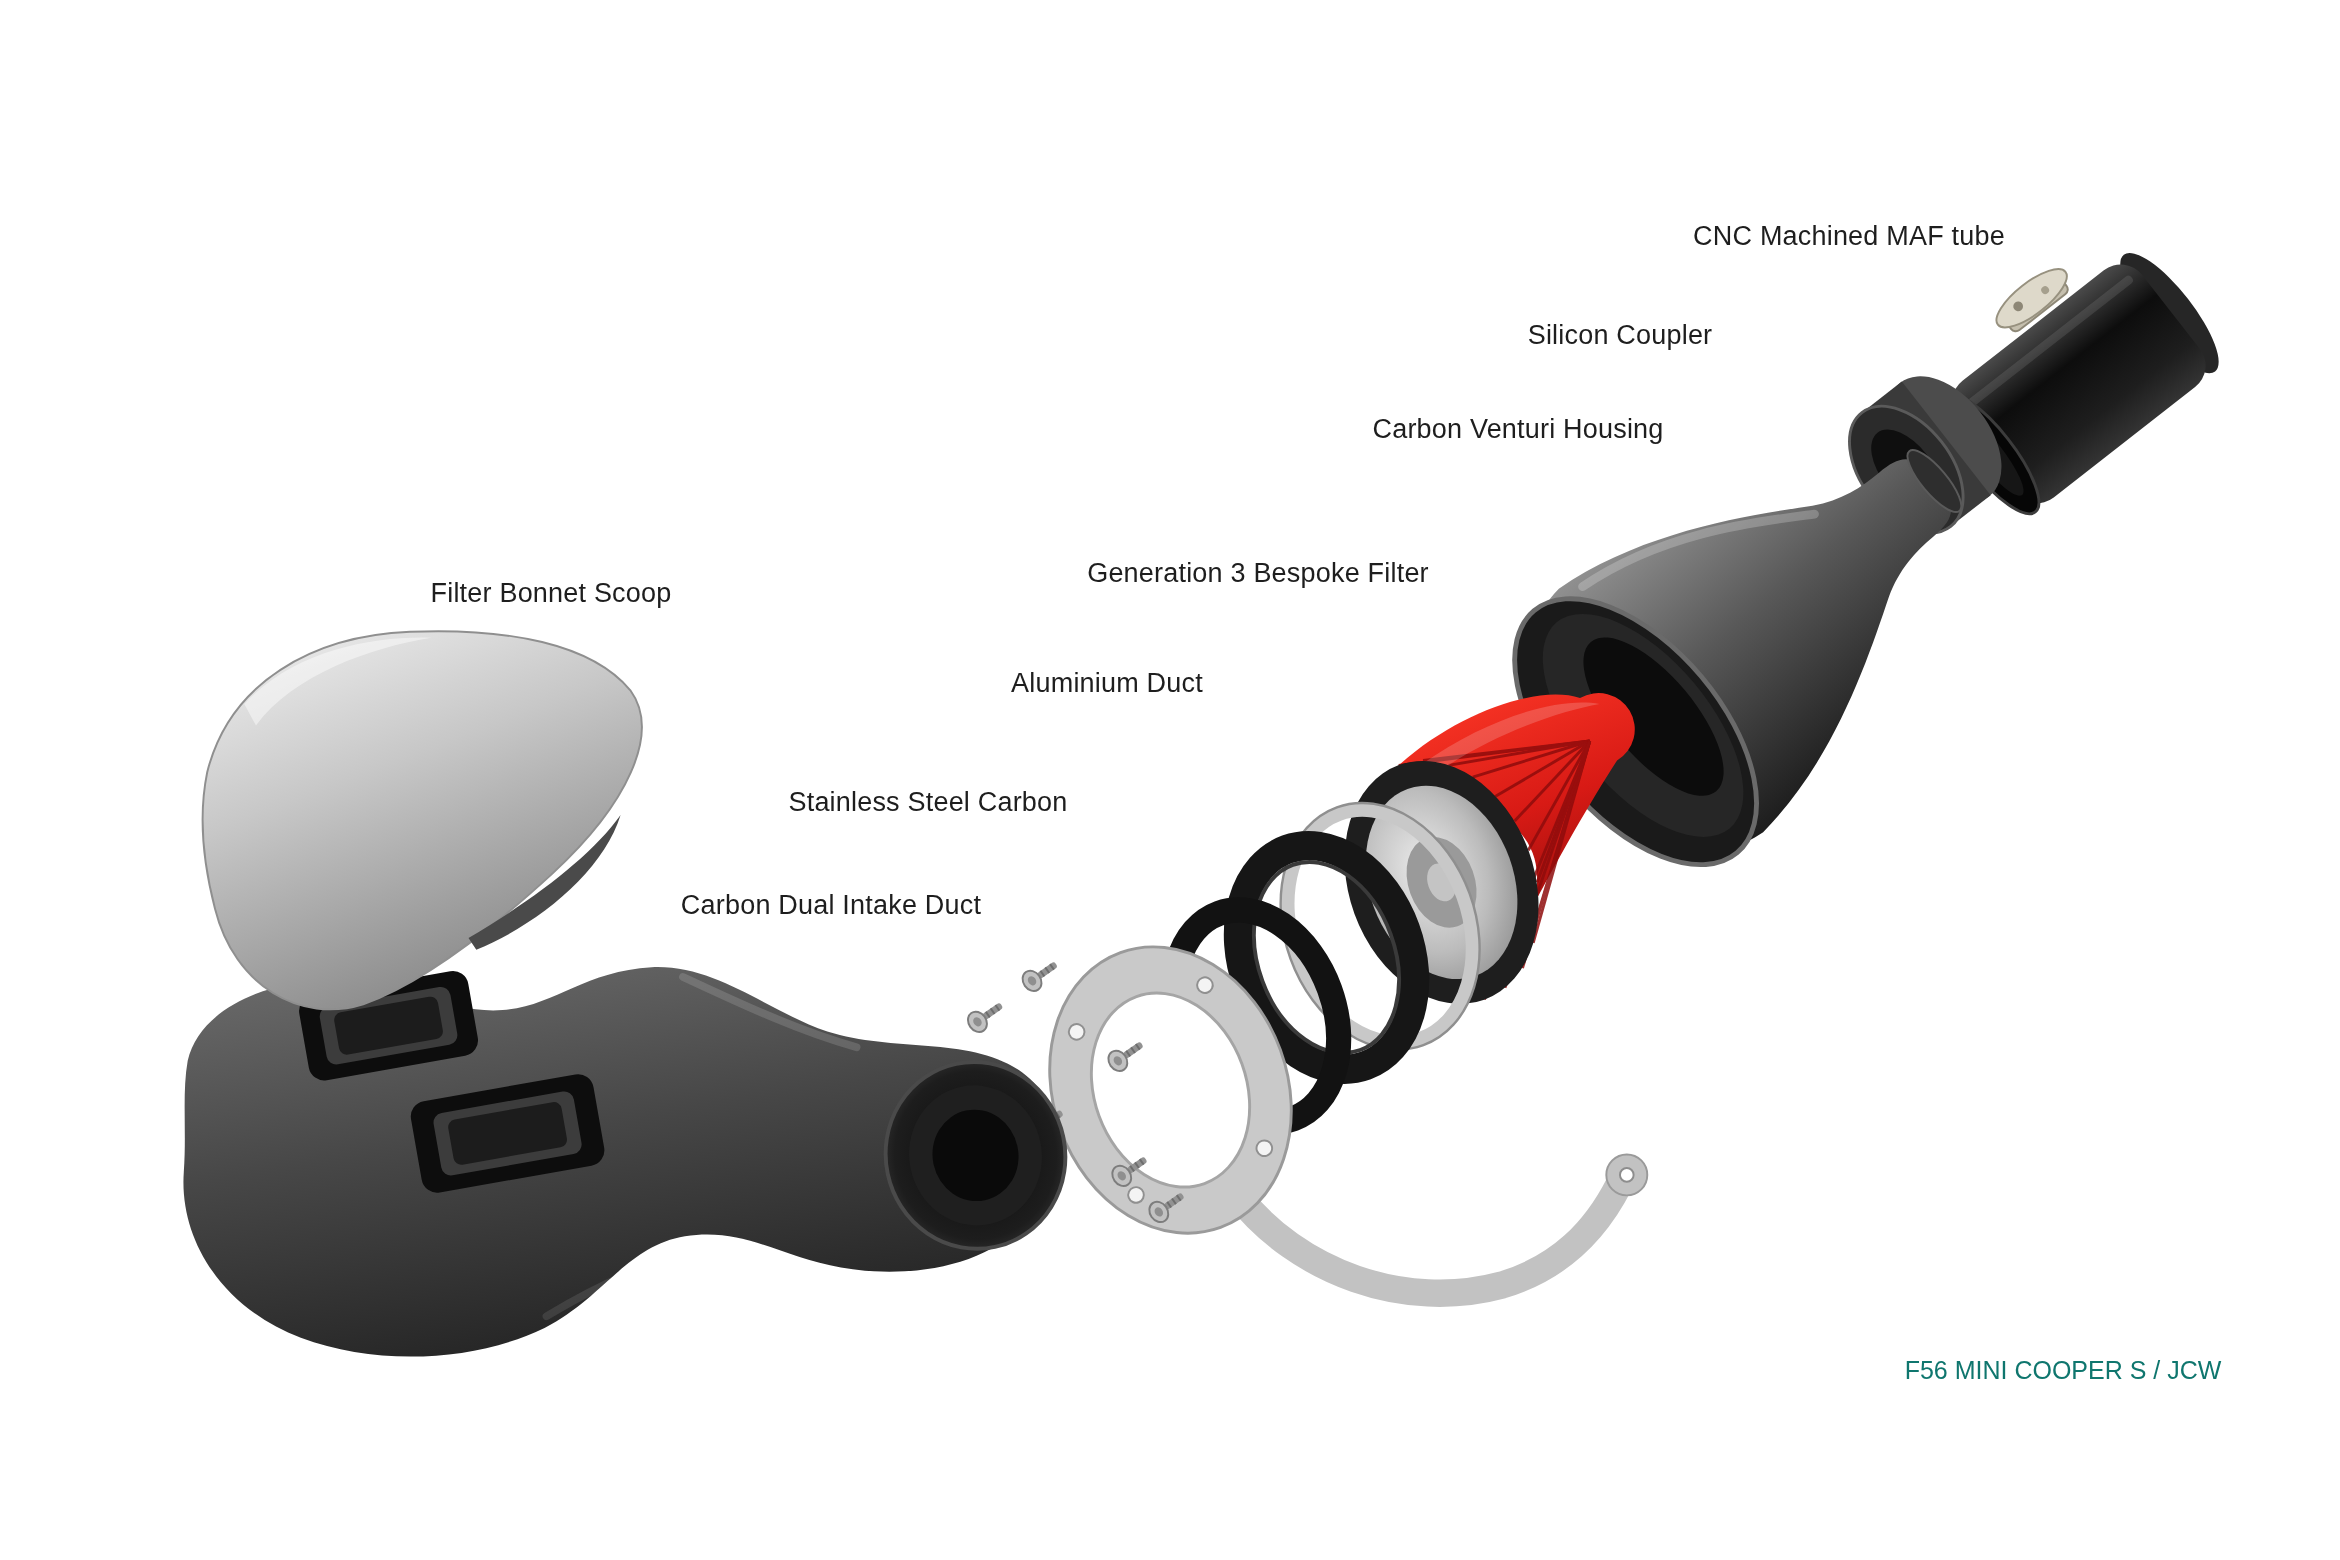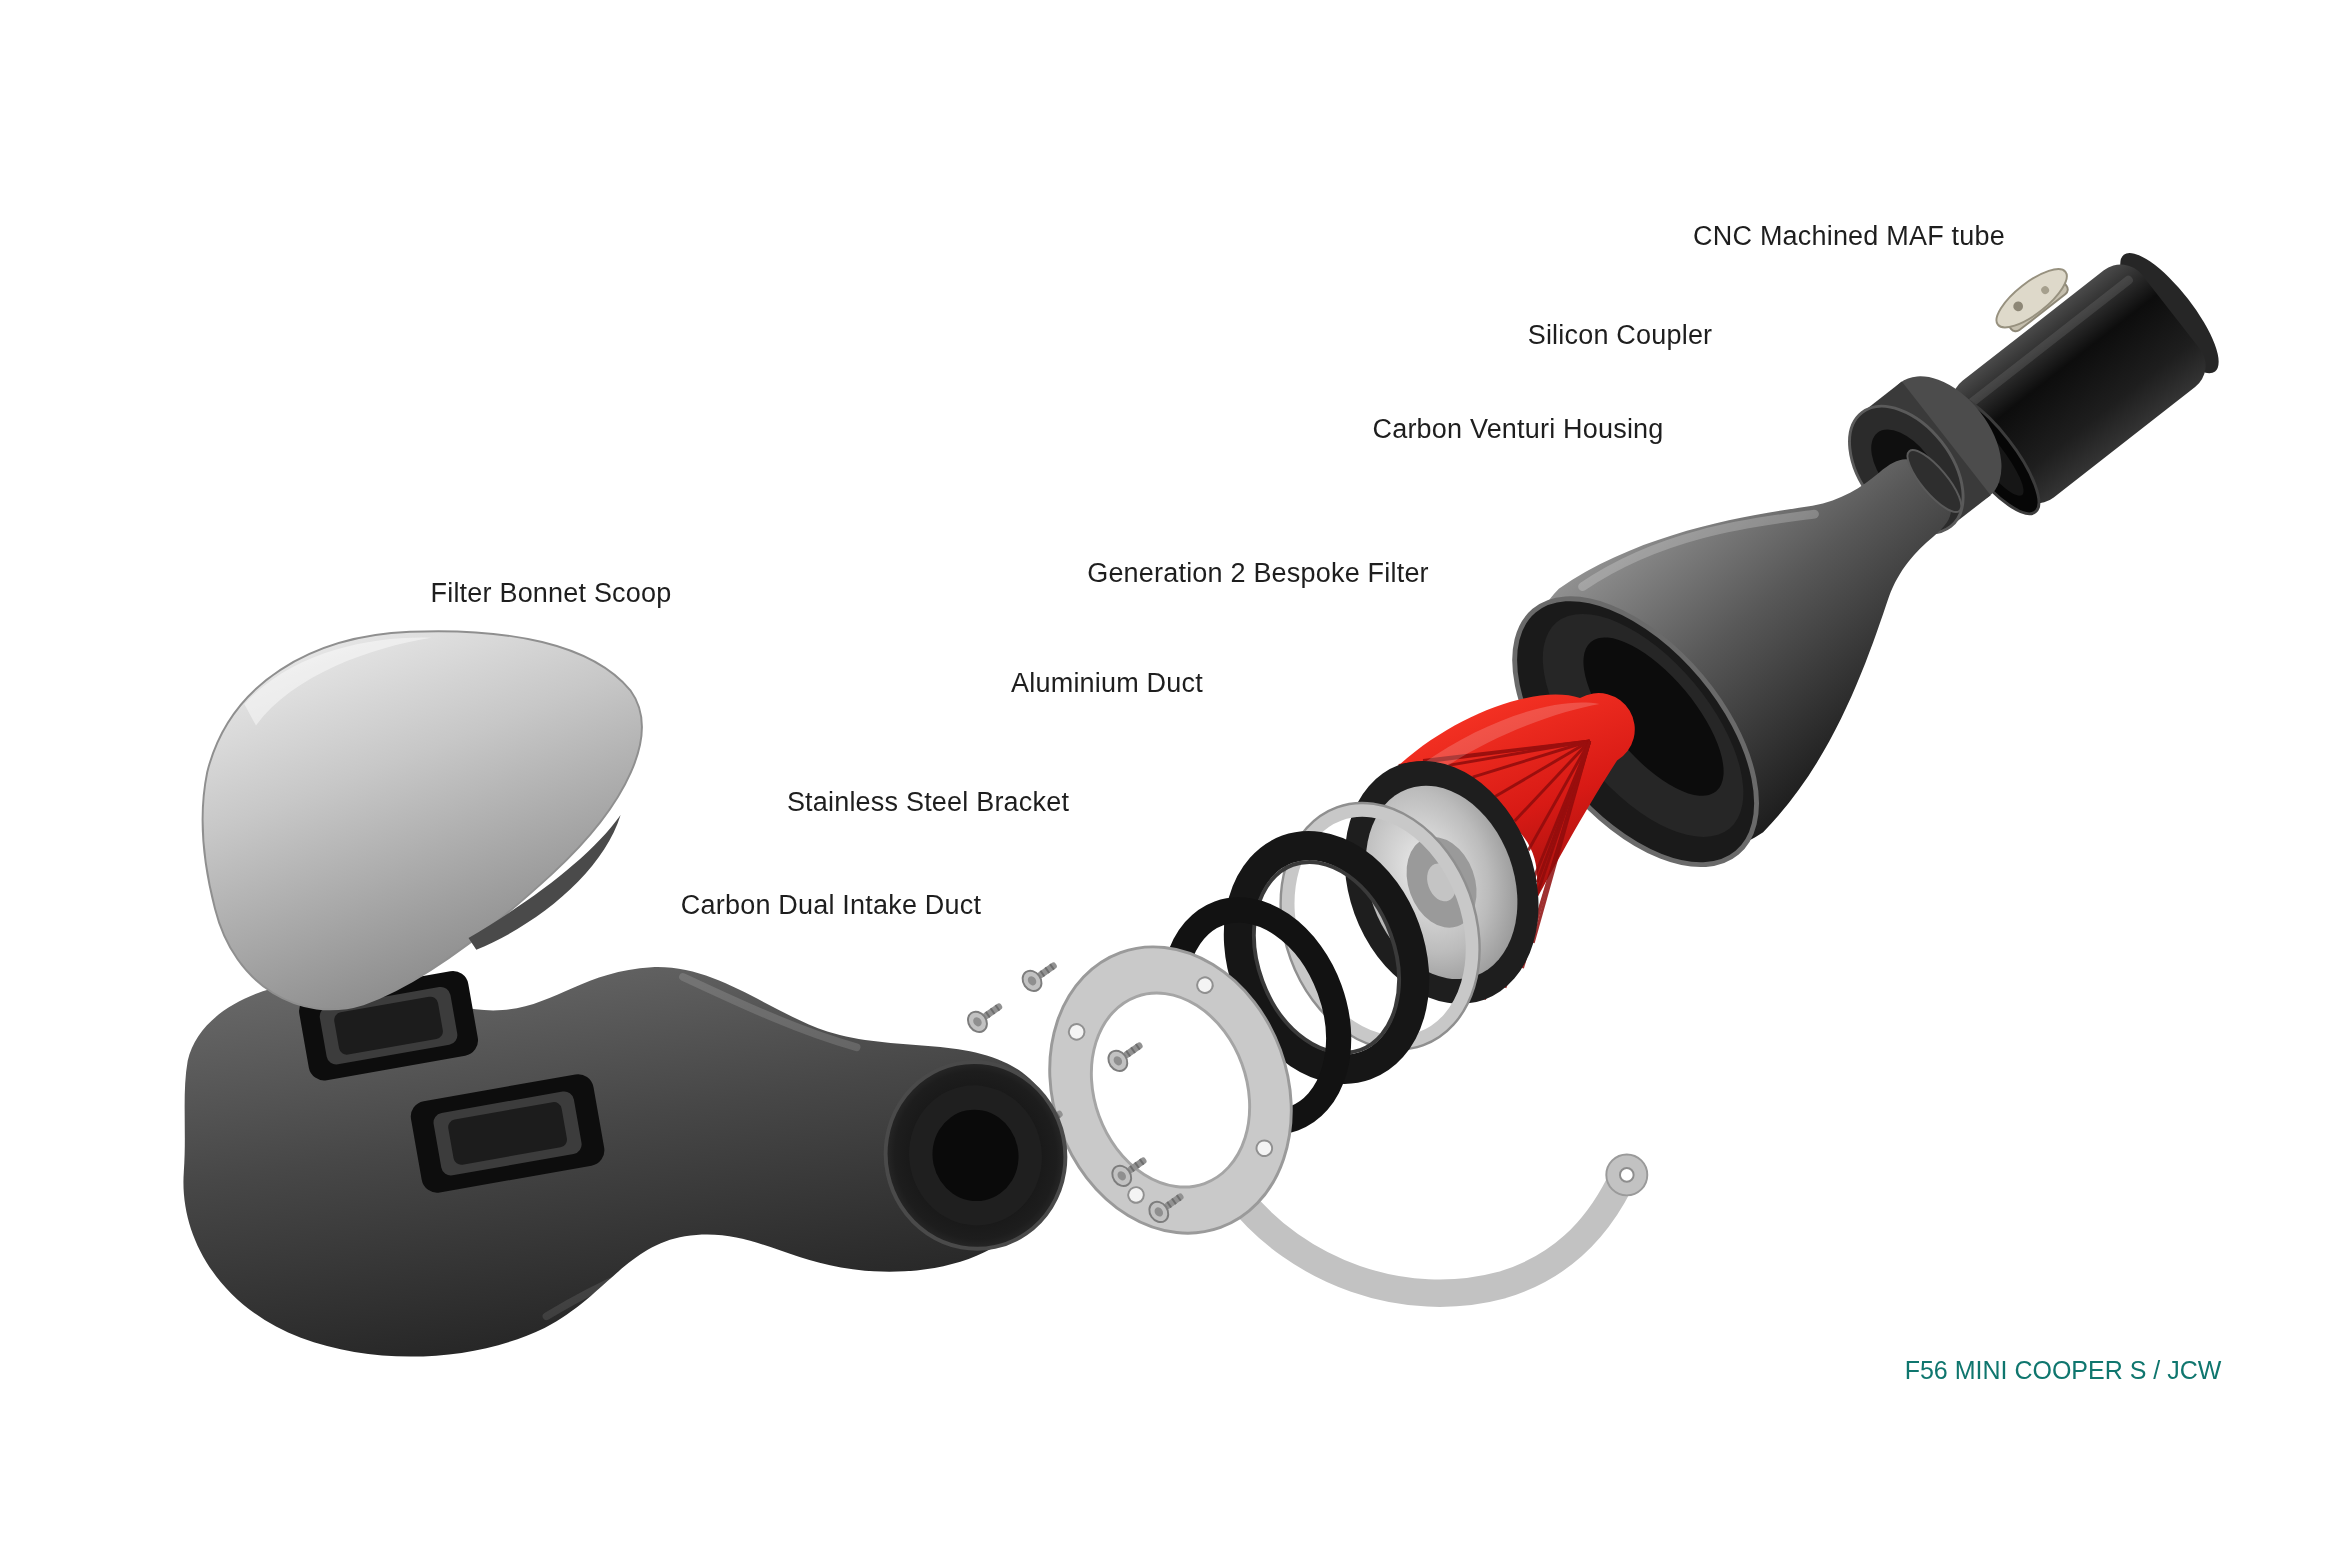--- a/index.html
+++ b/index.html
@@ -234,21 +234,21 @@
         C 308 1050, 240 1012, 220 932
         C 207 882, 203 836, 212 792 Z"></path>
       <path d="M 250 722 C 300 668, 380 652, 442 654 C 380 664, 300 692, 262 744 Z" fill="rgba(255,255,255,0.45)"></path>
       <path d="M 480 962 C 548 922, 606 878, 636 836 C 618 894, 552 948, 488 974 Z" fill="#4a4a4a"></path>
     </g>
   </svg>
 
   <div class="part-label" style="left:1849px; top:236px;">CNC Machined MAF tube</div>
   <div class="part-label" style="left:1620px; top:335px;">Silicon Coupler</div>
   <div class="part-label" style="left:1490px; top:429px;margin-left:28px;">Carbon Venturi Housing</div>
-  <div class="part-label" style="left:1258px; top:573px;">Generation 2 Bespoke Filter</div>
+  <div class="part-label" style="left:1258px; top:573px;">Generation 3 Bespoke Filter</div>
   <div class="part-label" style="left:1107px; top:683px;">Aluminium Duct</div>
-  <div class="part-label" style="left:928px;  top:802px;">Stainless Steel Bracket</div>
+  <div class="part-label" style="left:928px;  top:802px;">Stainless Steel Carbon</div>
   <div class="part-label" style="left:831px;  top:905px;">Carbon Dual Intake Duct</div>
   <div class="part-label" style="left:551px;  top:593px;">Filter Bonnet Scoop</div>
   <div class="model-caption" style="left:2063px; top:1358px;">F56 MINI COOPER S / JCW</div>
 
 </div>
 
 
 </body></html>

